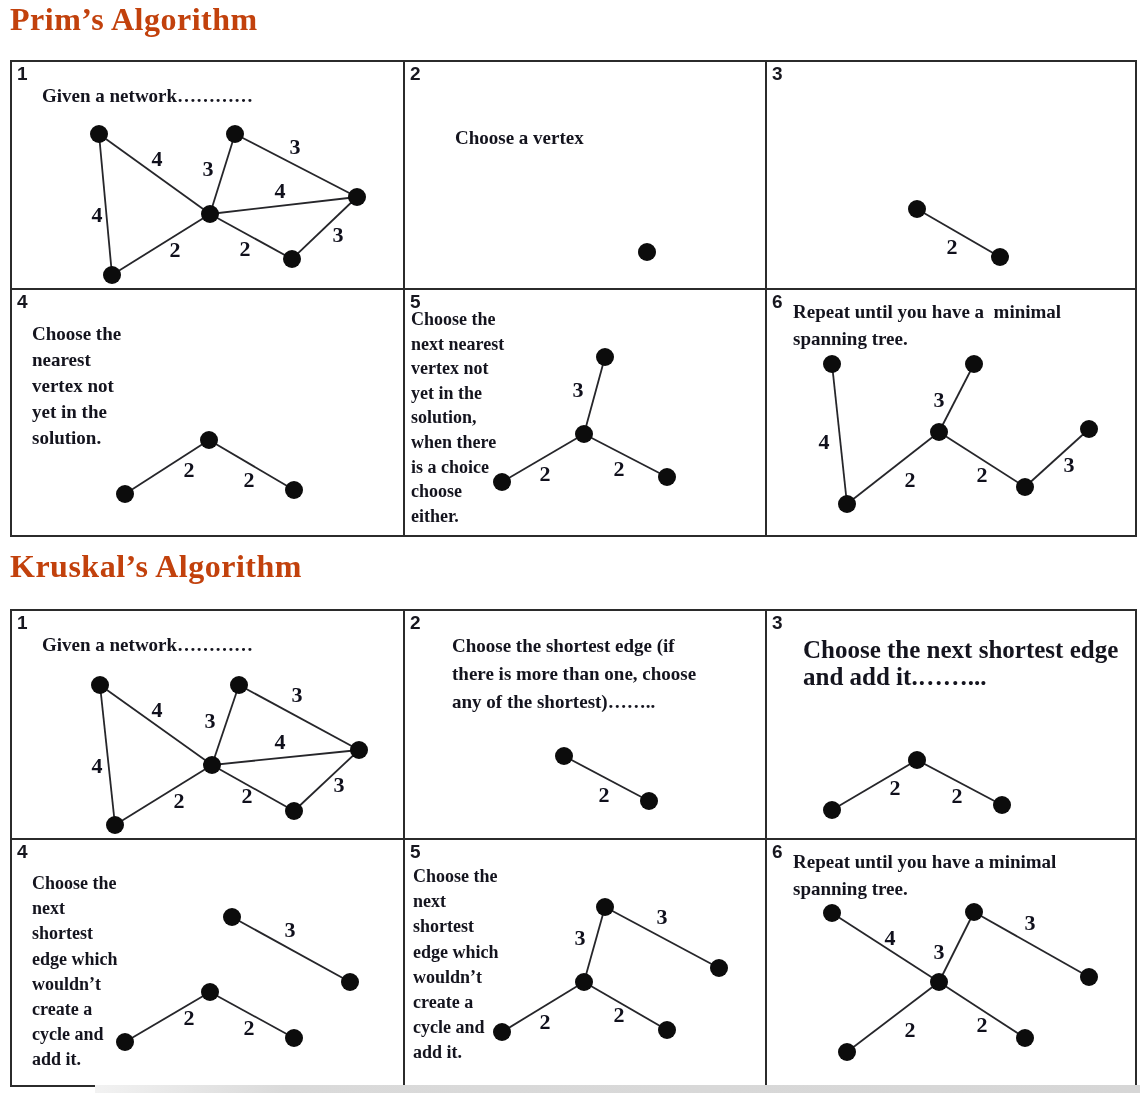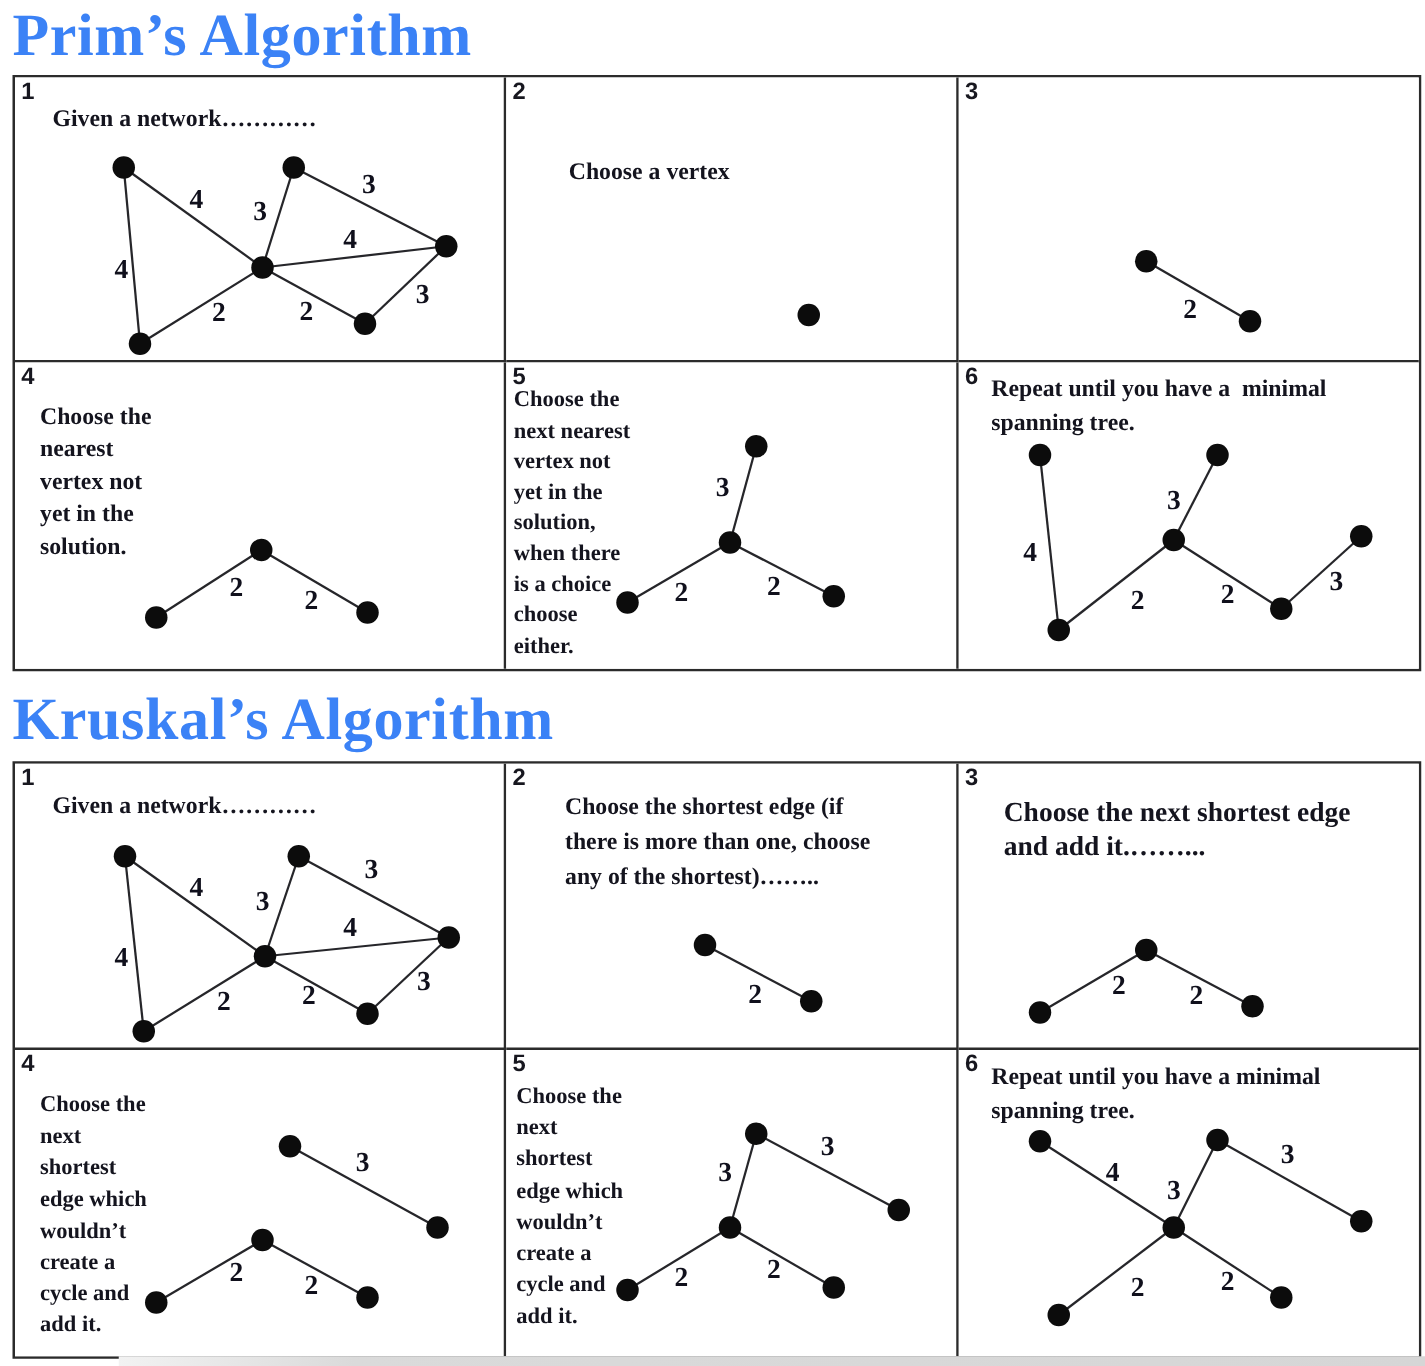--- a/index.html
+++ b/index.html
@@ -3,21 +3,21 @@
 <meta charset="utf-8">
 <style>
   html,body { margin:0; padding:0; background:#ffffff; }
   .page {
     position:relative; width:1140px; height:1093px; background:#ffffff;
     font-family:"Liberation Serif", serif; overflow:hidden;
   }
   .section-title {
     position:absolute; margin:0; left:10px;
     font-family:"Liberation Serif", serif;
-    font-weight:bold; font-size:48px; color:#3b82f6; letter-spacing:0.5px;
+    font-weight:bold; font-size:32px; color:#c2410c; letter-spacing:0.5px;
     white-space:nowrap;
   }
   .algo-table {
     position:absolute; left:10px; width:1123px;
     border:2px solid #2b2b2b; box-sizing:content-box; background:#ffffff;
   }
   .algo-row { display:flex; }
   .algo-cell {
     position:relative; box-sizing:border-box; background:#ffffff;
   }
@@ -206,21 +206,21 @@
 any of the shortest)……..</div>
           <svg class="graph-svg" width="362" height="229" viewBox="0 0 362 229">
             <line x1="159" y1="145" x2="244" y2="190" class="edge-line"></line>
             <text x="199" y="191" text-anchor="middle" class="edge-label">2</text>
             <circle cx="159" cy="145" r="9" class="vertex-dot"></circle>
             <circle cx="244" cy="190" r="9" class="vertex-dot"></circle>
           </svg>
         </div>
         <div class="algo-cell bB" style="width: 368px; height: 229px;">
           <div class="step-num">3</div>
-          <div class="step-desc" style="left: 36px; top: 25px; font-size: 22px; line-height: 27px;">Choose the next shortest edge
+          <div class="step-desc" style="left: 36px; top: 25px; font-size: 25px; line-height: 27px;">Choose the next shortest edge
 and add it.……...</div>
           <svg class="graph-svg" width="368" height="229" viewBox="0 0 368 229">
             <line x1="65" y1="199" x2="150" y2="149" class="edge-line"></line>
             <line x1="150" y1="149" x2="235" y2="194" class="edge-line"></line>
             <text x="128" y="184" text-anchor="middle" class="edge-label">2</text>
             <text x="190" y="192" text-anchor="middle" class="edge-label">2</text>
             <circle cx="150" cy="149" r="9" class="vertex-dot"></circle>
             <circle cx="65" cy="199" r="9" class="vertex-dot"></circle>
             <circle cx="235" cy="194" r="9" class="vertex-dot"></circle>
           </svg>

